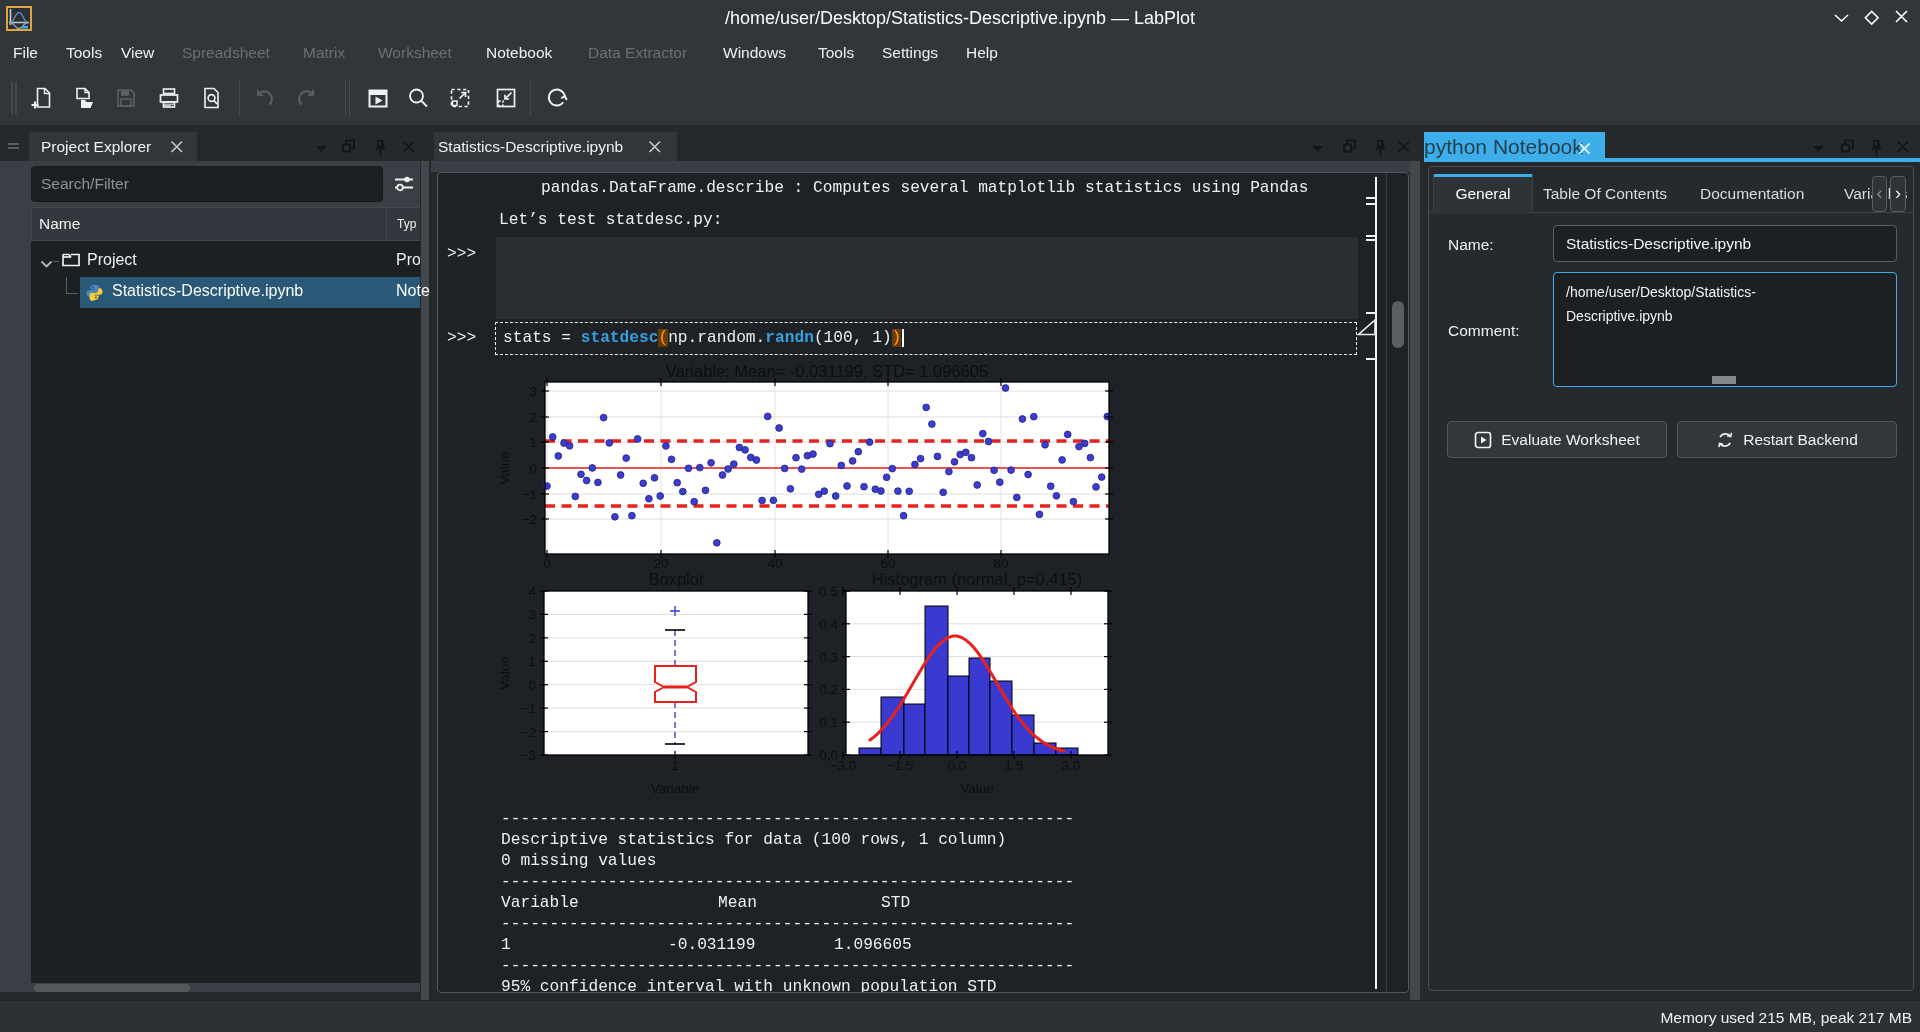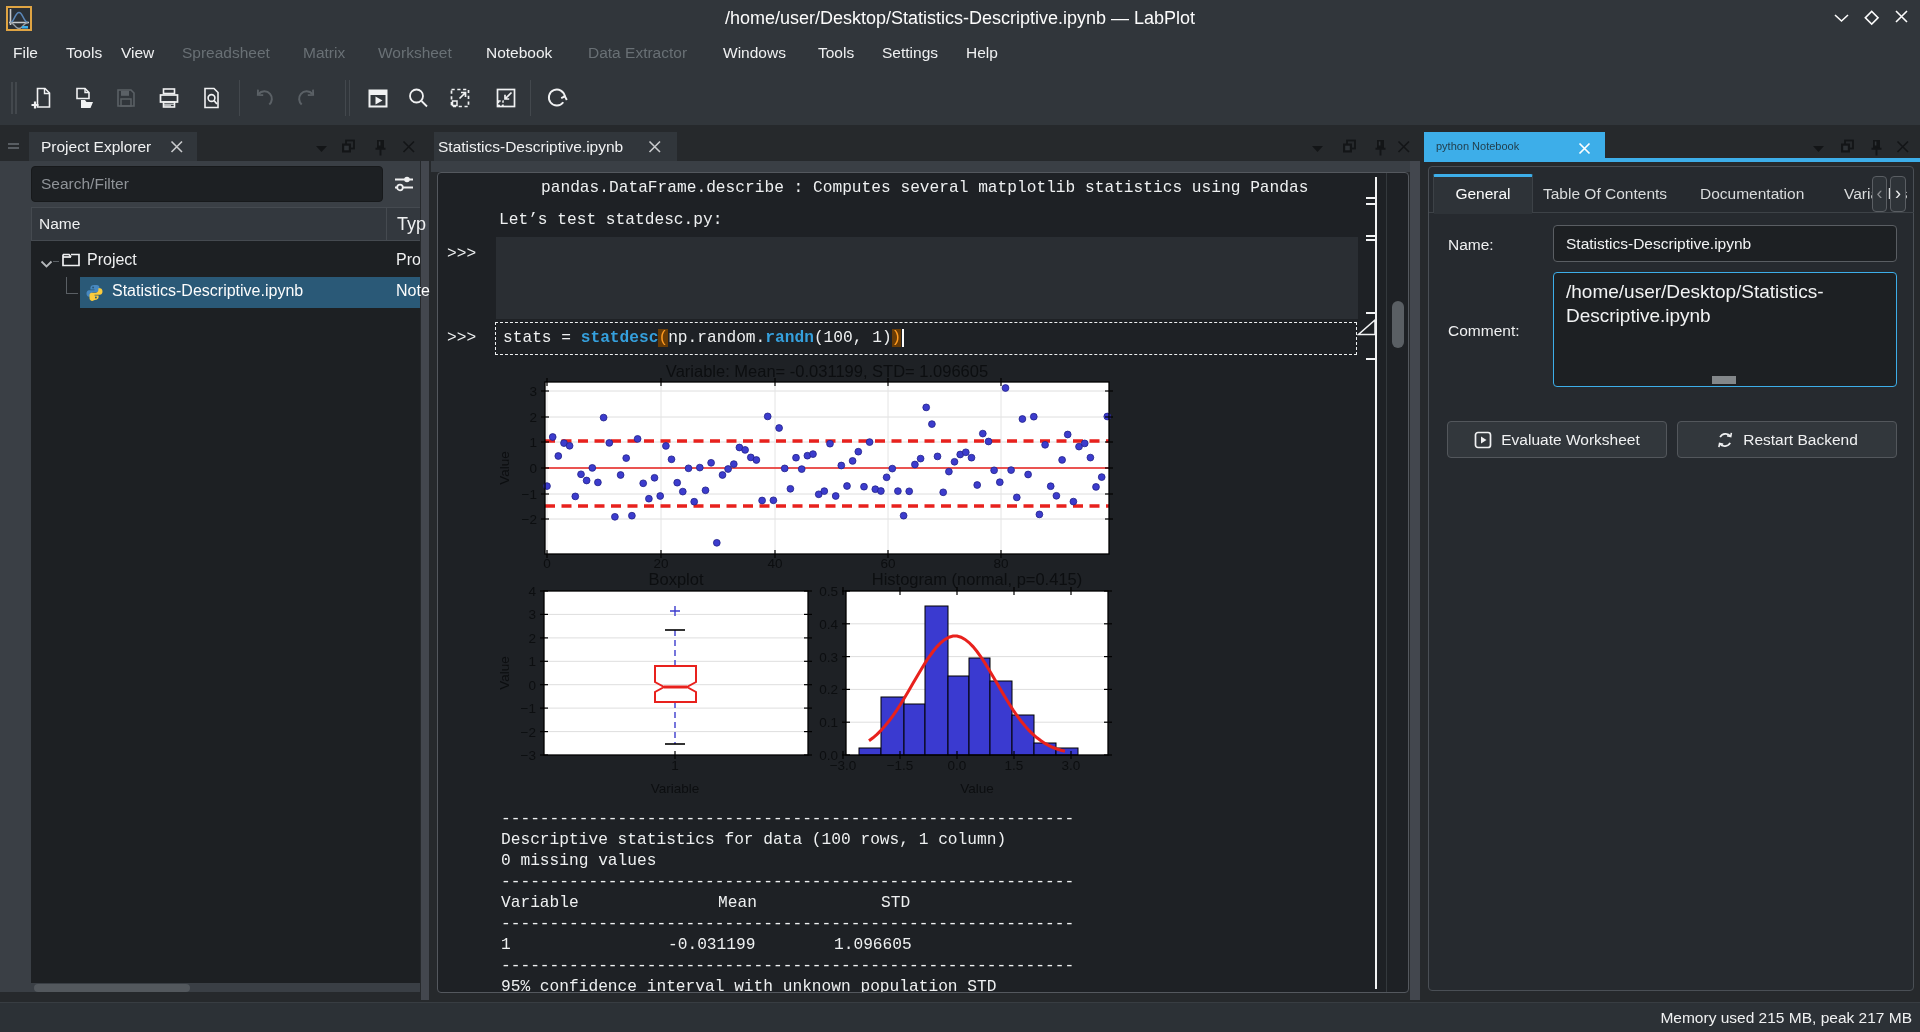--- a/index.html
+++ b/index.html
@@ -149,21 +149,21 @@
 <div class="abs" style="left:1410px;top:36px;width:10px;height:839px;background:#43474e"></div>
 <div class="abs" style="left:31px;top:41px;width:352px;height:36px;background:#1d2023;border:1px solid #17191b;border-radius:4px;font-size:15.5px;line-height:34px;padding-left:9px;color:#8f9398">Search/Filter</div>
 <div class="abs" style="left:394px;top:49px"><svg width="20" height="20" viewBox="0 0 20 20" style="">
         <path d="M1 5.5 h18 M1 13.5 h18" stroke="#eff0f1" stroke-width="1.8"></path>
         <circle cx="13" cy="5.5" r="2.8" fill="#eff0f1"></circle>
         <circle cx="6" cy="13.5" r="2.8" fill="#3a3f45" stroke="#eff0f1" stroke-width="1.8"></circle>
       </svg></div>
 <div class="abs" style="left:31px;top:82px;width:389px;height:34px;background:#33383e;border:1px solid #454a50;border-right:none">
       <div class="abs" style="left:7px;top:0;height:32px;line-height:32px;font-size:15.5px;color:#eff0f1">Name</div>
       <div class="abs" style="left:354px;top:0;width:1px;height:32px;background:#454a50"></div>
-      <div class="abs" style="left:365px;top:0;height:32px;line-height:32px;font-size:18px;color:#eff0f1">Typ</div>
+      <div class="abs" style="left:365px;top:0;height:32px;line-height:32px;font-size:12px;color:#eff0f1">Typ</div>
     </div>
 <div class="treearea" style="left:31px;top:116px;width:389px;height:742px"></div>
 <div class="abs" style="left:31px;top:121px;width:389px;height:31px;color:#eff0f1;font-size:16px;overflow:hidden">
       <div class="abs" style="left:9px;top:9px"><svg width="13" height="9" viewBox="0 0 13 9" style="">
           <path d="M1.5 1.5 l5 5 l5 -5" fill="none" stroke="#b4b7ba" stroke-width="1.8"></path>
         </svg></div>
       <div class="abs" style="left:22px;top:15px;width:6px;height:1px;background:#5a5f64"></div>
       <div class="abs" style="left:31px;top:6px"><svg width="18" height="15" viewBox="0 0 18 15" style="">
           <path d="M1 2.5 h6 l2 2.5 M1 2.5 v11 h16 v-11 h-8" fill="none" stroke="#eff0f1" stroke-width="1.7"></path>
           <path d="M1 5 h8" stroke="#eff0f1" stroke-width="1.7"></path>
@@ -481,21 +481,21 @@
 <div class="abs" style="left:928px;top:66px;width:10px;height:1.5px;background:#f2f3f4"></div>
 <div class="abs" style="left:928px;top:139px;width:10px;height:1.5px;background:#f2f3f4"></div>
 <div class="abs" style="left:928px;top:185px;width:10px;height:1.5px;background:#f2f3f4"></div>
 <div class="abs" style="left:919px;top:146px"><svg width="19" height="17" viewBox="0 0 19 17" style="">
           <path d="M18 1 L18 15.5 L1.5 15.5 Z" fill="none" stroke="#f2f3f4" stroke-width="1.5"></path>
         </svg></div>
 <div class="abs" style="left:948px;top:0;width:1px;height:819px;background:#34393d"></div>
 <div class="abs" style="left:954px;top:128px;width:12px;height:47px;background:#5a5f64;border-radius:6px"></div>
 </div>
 <div class="dockstrip" style="left:1424px;top:7px;width:496px"></div>
-<div class="abs" style="left:1424px;top:7px;width:181px;height:29px;background:#3daee9;font-size:11px;color:#22404f;line-height:29px;padding-left:12px">python Notebook</div>
+<div class="abs" style="left:1424px;top:7px;width:181px;height:29px;background:#3daee9;font-size:21px;color:#22404f;line-height:29px;padding-left:0">python Notebook</div>
 <div class="abs" style="left:1578px;top:16px"><svg width="13" height="13" viewBox="0 0 13 13" style="">
         <path d="M1.5 1.5 L11.5 11.5 M11.5 1.5 L1.5 11.5" stroke="#fdfefe" stroke-width="1.7"></path>
       </svg></div>
 <div class="abs" style="left:1424px;top:33px;width:496px;height:4px;background:#3daee9"></div>
 <div class="abs" style="left:1813px;top:14px"><svg width="12" height="10" viewBox="0 0 12 10" style="">
         <path d="M0 3 h11 l-5.5 6 z" fill="#131517"></path>
       </svg></div>
 <div class="abs" style="left:1840px;top:14px"><svg width="15" height="15" viewBox="0 0 15 15" style="">
         <rect x="5" y="1.5" width="8" height="8" fill="none" stroke="#131517" stroke-width="1.8"></rect>
         <rect x="1" y="4.5" width="9" height="9" fill="#131517" stroke="none"></rect>
@@ -515,21 +515,21 @@
 <div class="abs" style="left:1433px;top:49px;width:100px;height:38px;background:#2e3338;border-top:3px solid #3daee9;border-left:1px solid #3d4247;border-right:1px solid #3d4247;border-radius:2px 2px 0 0;text-align:center;line-height:34px;font-size:15.5px;color:#fcfcfc">General</div>
 <div class="abs" style="left:1543px;top:51px;font-size:15.5px;color:#d9dbdc;line-height:36px">Table Of Contents</div>
 <div class="abs" style="left:1700px;top:51px;font-size:15.5px;color:#d9dbdc;line-height:36px">Documentation</div>
 <div class="abs" style="left:1844px;top:51px;font-size:15.5px;color:#d9dbdc;line-height:36px">Variables</div>
 <div class="abs" style="left:1872px;top:51px;width:15px;height:36px;background:#2e3338;border:1px solid #5a5e63;border-radius:4px;text-align:center;line-height:33px;color:#8a8d90;font-size:18px">‹</div>
 <div class="abs" style="left:1890px;top:51px;width:16px;height:36px;background:#2e3338;border:1px solid #5a5e63;border-radius:4px;text-align:center;line-height:33px;color:#eceeef;font-size:18px">›</div>
 <div class="abs" style="left:1434px;top:86px;width:98px;height:3px;background:#2e3338"></div>
 <div class="abs" style="left:1448px;top:111px;font-size:15.5px;color:#eff0f1">Name:</div>
 <div class="abs" style="left:1553px;top:100px;width:344px;height:37px;background:#1d2023;border:1px solid #5a5e63;border-radius:4px;line-height:35px;padding-left:12px;font-size:15.5px;color:#f2f3f4">Statistics-Descriptive.ipynb</div>
 <div class="abs" style="left:1448px;top:197px;font-size:15.5px;color:#eff0f1">Comment:</div>
-<div class="abs" style="left:1553px;top:147px;width:344px;height:115px;background:#1d2023;border:1.5px solid #3daee9;border-radius:4px;padding:7px 16px 0 12px;font-size:19px;line-height:24px;color:#f2f3f4">/home/user/Desktop/Statistics-<br>Descriptive.ipynb</div>
+<div class="abs" style="left:1553px;top:147px;width:344px;height:115px;background:#1d2023;border:1.5px solid #3daee9;border-radius:4px;padding:7px 16px 0 12px;font-size:14px;line-height:24px;color:#f2f3f4">/home/user/Desktop/Statistics-<br>Descriptive.ipynb</div>
 <div class="abs" style="left:1712px;top:251px;width:24px;height:8px;background:#83878a"></div>
 <div class="abs" style="left:1447px;top:296px;width:220px;height:37px;background:#32373c;border:1px solid #53575c;border-radius:4px"></div>
     <div class="abs" style="left:1447px;top:296px;width:220px;height:37px;display:flex;align-items:center;justify-content:center;gap:9px;font-size:15.5px;color:#f0f1f2">
       <svg width="18" height="18" viewBox="0 0 18 18" style="">
         <rect x="1.5" y="1.5" width="15" height="15" rx="2.5" fill="none" stroke="#f0f1f2" stroke-width="1.7"></rect>
         <path d="M7 5.5 l5.5 3.5 l-5.5 3.5 z" fill="#f0f1f2"></path>
       </svg>
       <span>Evaluate Worksheet</span>
     </div>
 <div class="abs" style="left:1677px;top:296px;width:220px;height:37px;background:#32373c;border:1px solid #53575c;border-radius:4px"></div>

